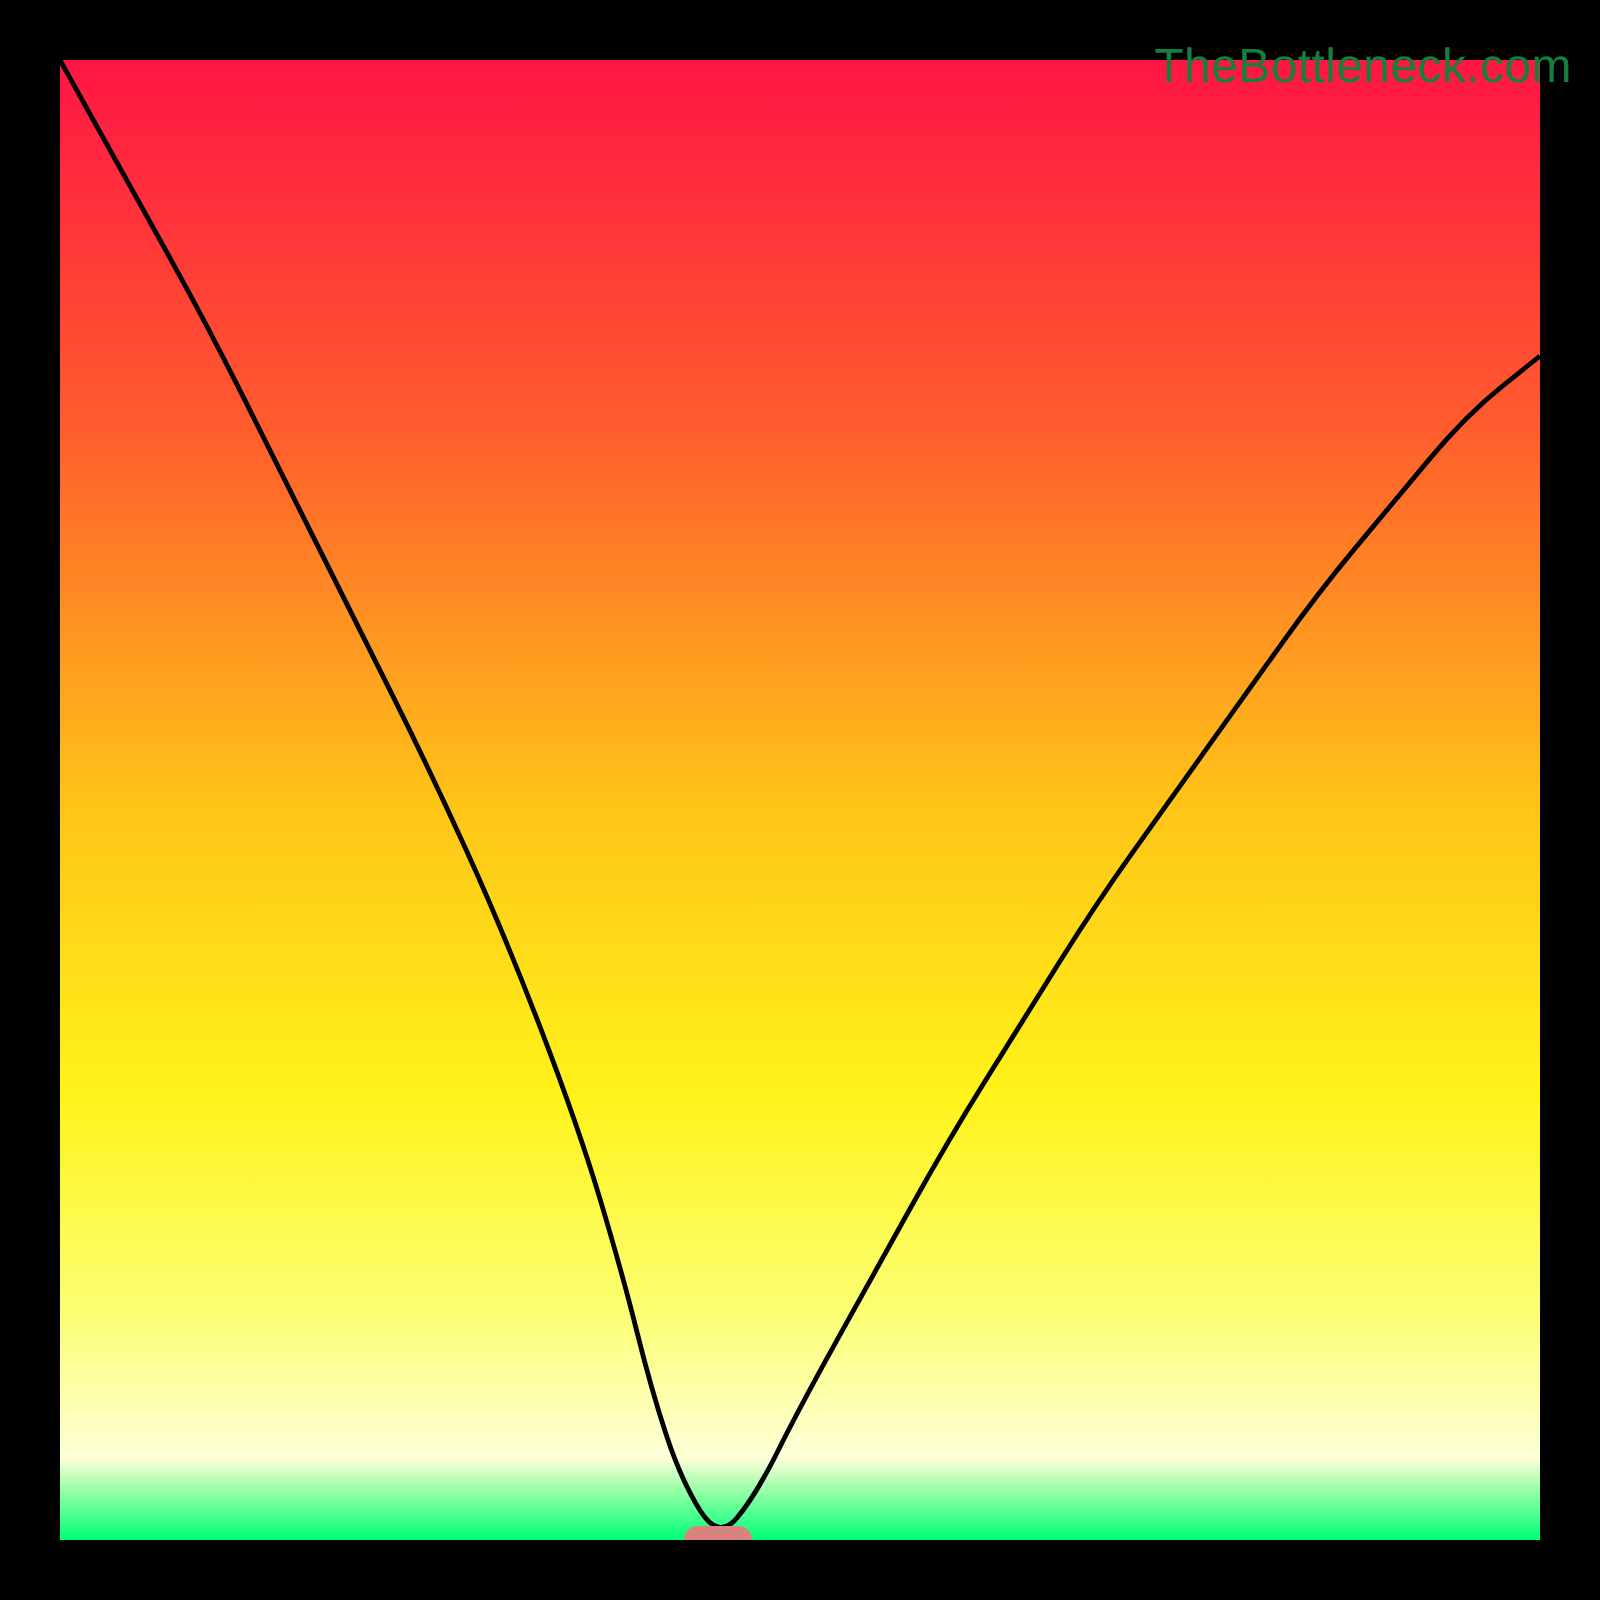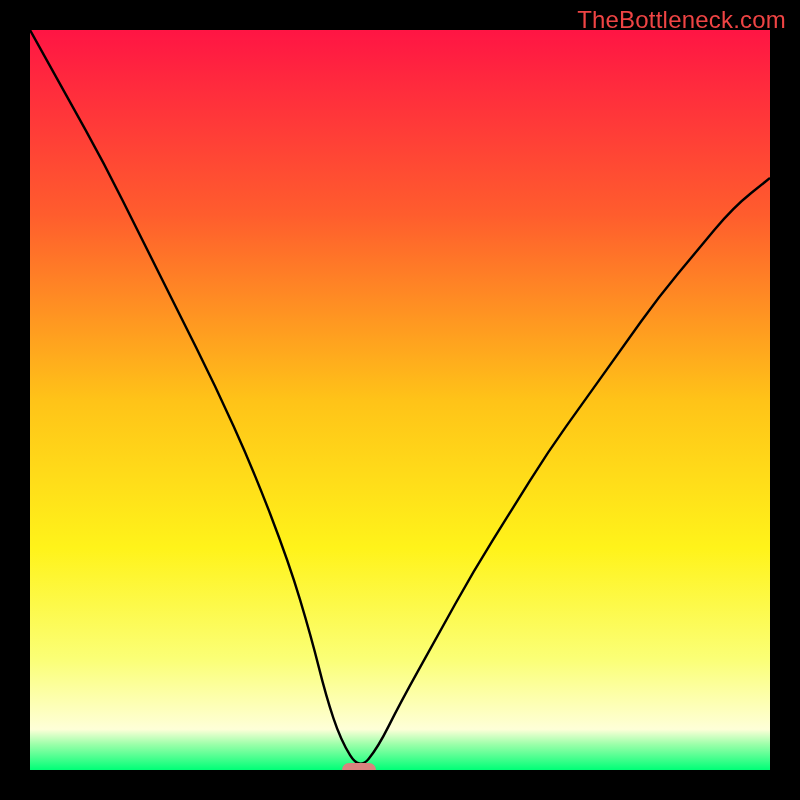--- a/index.html
+++ b/index.html
@@ -11,25 +11,25 @@
     overflow: hidden;
   }
   .outer {
     position: relative;
     width: 800px;
     height: 800px;
     background: #000;
   }
   .watermark {
     position: absolute;
-    top: 6px;
+    top: 20px;
     right: 14px;
     font-family: Arial, Helvetica, sans-serif;
     font-size: 24px;
-    color: #ef4444;
+    color: #15803d;
     letter-spacing: 0.2px;
     z-index: 20;
   }
   .plot-area {
     position: absolute;
     left: 30px;
     top: 30px;
     width: 740px;
     height: 740px;
     overflow: hidden;

